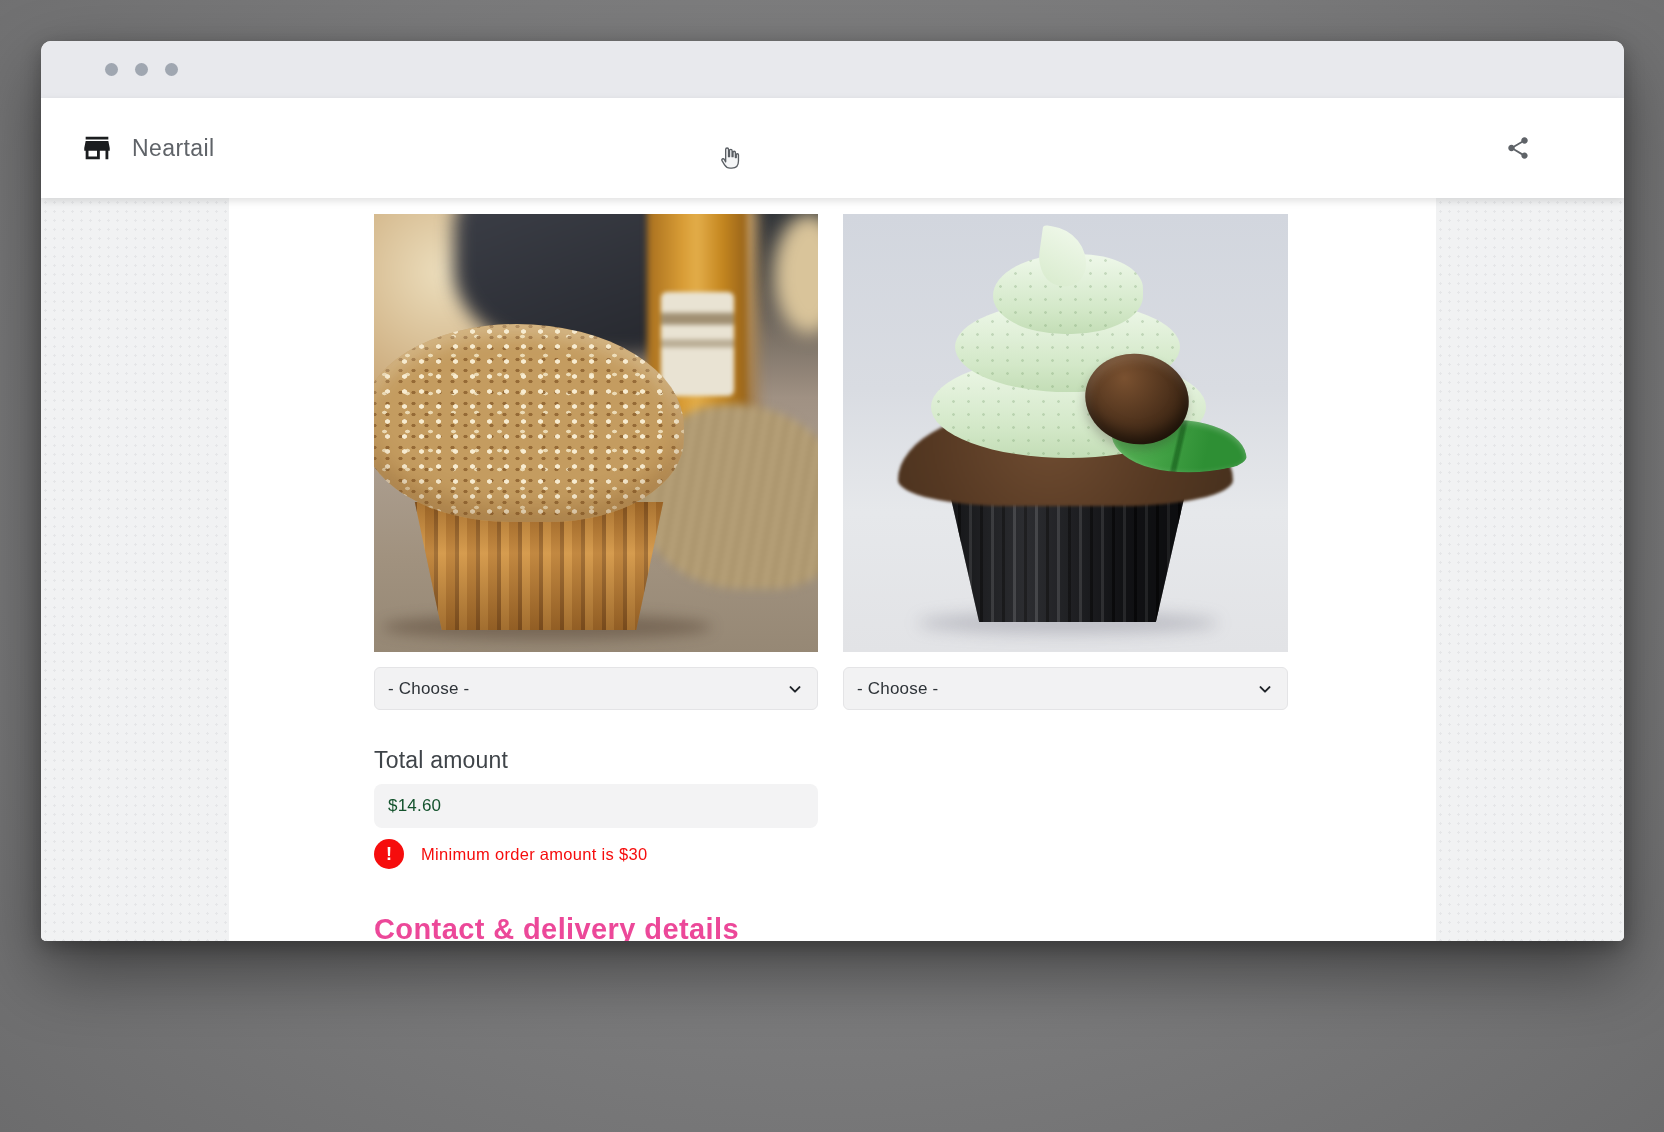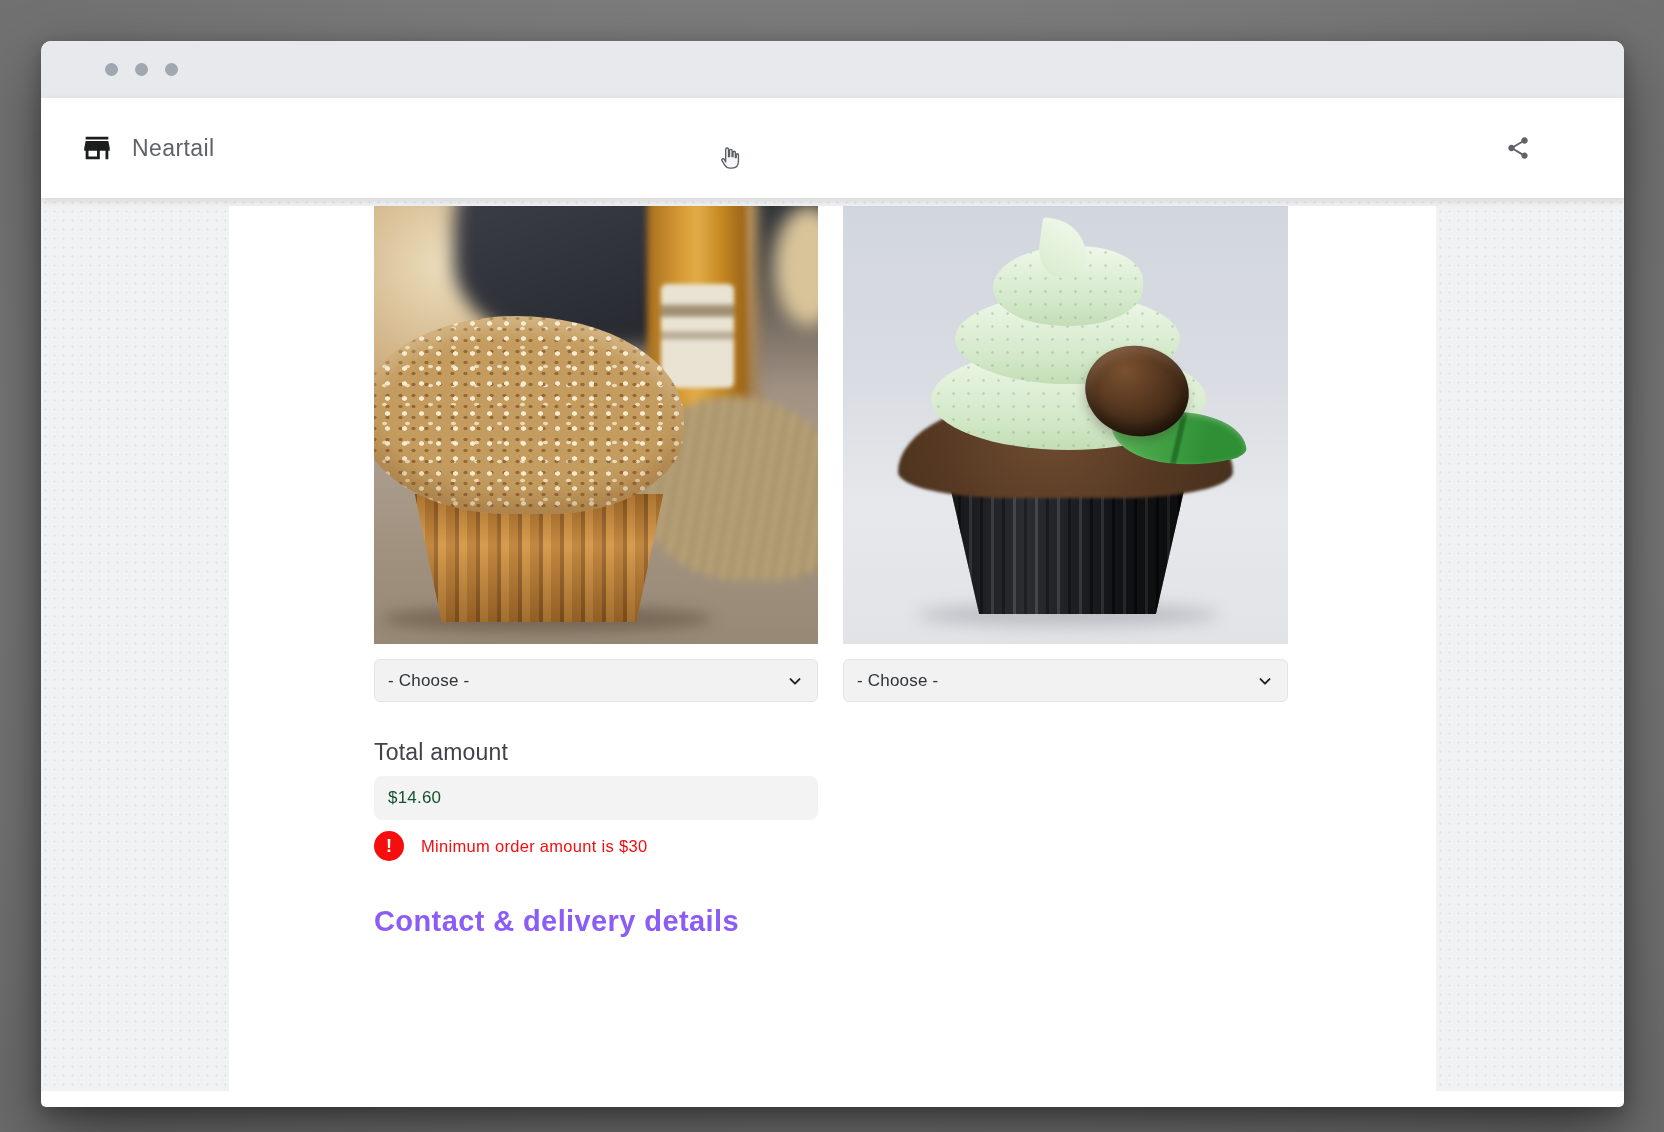--- a/index.html
+++ b/index.html
@@ -3,21 +3,21 @@
 <meta charset="utf-8">
 <style>
   * { margin:0; padding:0; box-sizing:border-box; }
   html,body { width:1664px; height:1132px; overflow:hidden; }
   body {
     font-family:"Liberation Sans","DejaVu Sans",sans-serif;
     background:radial-gradient(ellipse at 50% 42%, #8a8a8a 0%, #7a7a7b 60%, #6c6c6d 100%);
     position:relative;
   }
   .window {
-    position:absolute; left:41px; top:41px; width:1583px; height:1066px;
+    position:absolute; left:41px; top:41px; width:1583px; height:900px;
     border-radius:10px 10px 5px 5px; overflow:hidden; background:#fff;
     box-shadow:0 30px 70px rgba(0,0,0,.45), 0 6px 20px rgba(0,0,0,.28);
   }
   .chrome {
     height:57px; background:#e8e9ed; display:flex; align-items:center;
     padding-left:64px; gap:17px;
   }
   .chrome .dot { width:13px; height:13px; border-radius:50%; background:#a0a7b1; }
   .appheader {
     height:100px; background:#fff; display:flex; align-items:center;
@@ -28,22 +28,22 @@
   .brand-name { font-size:23px; color:#5f6368; letter-spacing:.4px; }
   .spacer { flex:1; }
   .share-btn { width:26px; height:26px; cursor:pointer; }
   .page {
     height:893px; position:relative; overflow:hidden;
     background-color:#f1f2f3;
     background-image:radial-gradient(#e5e6e8 1px, transparent 1.3px);
     background-size:9px 9px;
   }
   .content {
-    position:absolute; left:188px; top:8px; width:1207px; height:893px;
-    background:#fff; padding:0 148px 0 145px;
+    position:absolute; left:188px; top:0; width:1207px; height:893px;
+    background:#fff; padding:16px 148px 0 145px;
   }
   .grid { display:flex; gap:25px; }
   .col1 { width:444px; } .col2 { width:445px; }
   .photo { height:438px; position:relative; overflow:hidden; }
   .photo div { position:absolute; }
   
   .muffin { background:linear-gradient(180deg,#323539 0%,#4c4a48 14%,#7b7166 28%,#a09183 42%,#ab9d8e 58%,#a1927f 78%,#968875 100%); }
   .m-blur1 { left:-40px; top:-50px; width:220px; height:270px; border-radius:45% 55% 50% 50%;
     background:radial-gradient(circle at 50% 40%, #ecdebd, #caa878 70%, #a8855c); filter:blur(7px); }
   .m-pan { left:80px; top:-70px; width:290px; height:210px; border-radius:40%;
@@ -113,21 +113,21 @@
   .req { color:#e8261f; margin-left:5px; }
   .tinput {
     display:block; margin-top:10px; width:100%; height:44px; background:#f3f3f4;
     border:0; border-radius:8px; padding:0 14px; font-size:17px; color:#14532d;
     font-family:"Liberation Sans","DejaVu Sans",sans-serif; letter-spacing:.2px; outline:none;
   }
   .error { display:flex; align-items:center; gap:17px; margin-top:11px; }
   .err-badge { width:30px; height:30px; border-radius:50%; background:#f60d0d; color:#fff;
     font-weight:bold; font-size:18px; display:flex; align-items:center; justify-content:center; flex:none; }
   .err-text { color:#f60d0d; font-size:16.5px; letter-spacing:.3px; }
-  h2.contact { margin-top:44px; font-size:29px; color:#8b5cf6; font-weight:bold; letter-spacing:.4px; }
+  h2.contact { margin-top:44px; font-size:29px; color:#ec4899; font-weight:bold; letter-spacing:.4px; }
   .fields { display:grid; grid-template-columns:444px 445px; column-gap:25px; margin-top:32px; }
   .field-email { margin-top:22px; }
   .cursor { position:absolute; left:718px; top:146px; z-index:50; pointer-events:none; }
 </style>
 </head>
 <body>
 
 <div class="stage">
   <div class="window">
 

